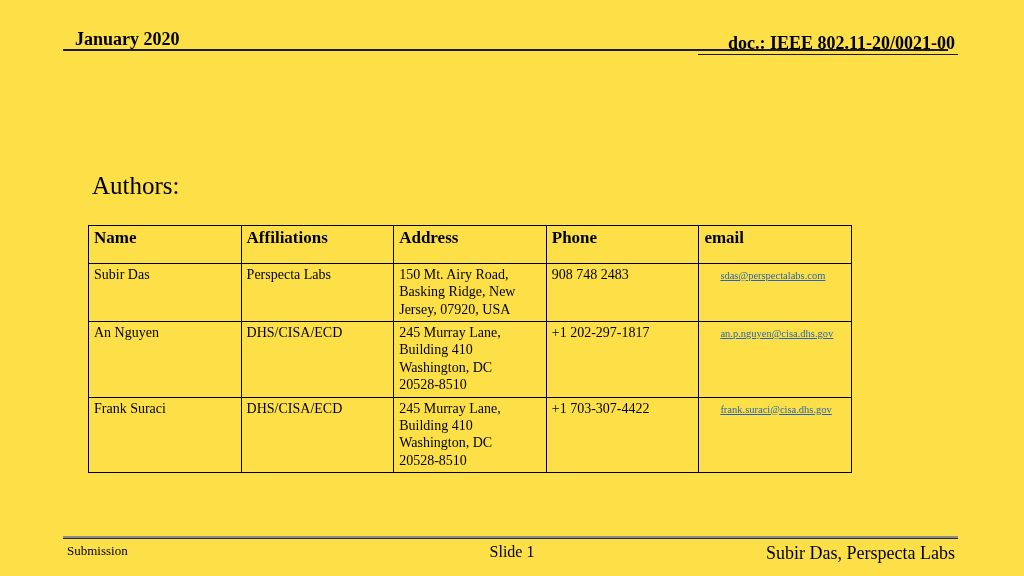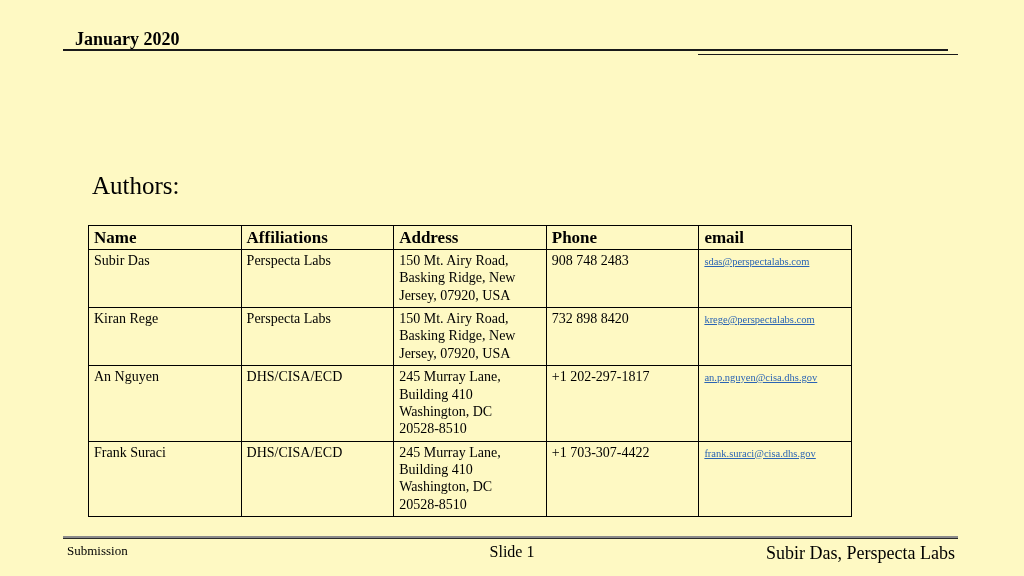--- a/index.html
+++ b/index.html
@@ -4,21 +4,21 @@
 <style>
   html, body {
     margin: 0;
     padding: 0;
     background: #ffffff;
   }
   .slide {
     position: relative;
     width: 1024px;
     height: 576px;
-    background: #fef9c3;
+    background: #fde047;
     font-family: "Liberation Serif", serif;
     color: #000000;
     overflow: hidden;
   }
   
   .hdr-left {
     position: absolute;
     left: 75px;
     top: 29px;
     font-size: 18px;
@@ -91,33 +91,34 @@
     vertical-align: top;
     padding: 2px 5px 3px 5px;
     overflow: hidden;
   }
   .authors-table th {
     font-size: 17px;
     font-weight: bold;
     height: 21px;
     vertical-align: middle;
     padding-top: 1px;
-    padding-bottom: 1px;
+    padding-bottom: 15px;
   }
   .authors-table td {
     font-size: 14px;
     line-height: 1.24;
   }
   .row-short td { height: 48px; }
   .row-tall  td { height: 66px; }
   .td-addr { white-space: pre-line; }
   .td-email a {
     font-size: 10.5px;
     text-decoration: underline;
     line-height: 1.2;
+    margin-left: 16px;
   }
   
   .footer-rule {
     position: absolute;
     left: 63px;
     top: 536px;
     width: 895px;
     height: 2px;
     background: #8c8c8c;
     border-bottom: 1px solid #2b2b2b;
@@ -142,20 +143,21 @@
     top: 543px;
     font-size: 18px;
   }
 </style>
 </head>
 <body>
 
 <div class="slide">
 
   <div class="hdr-left">January 2020</div>
+  <div class="hdr-right">doc.: IEEE 802.11-20/0021-00</div>
   <div class="hdr-rule"></div>
   <div class="hdr-rule-doc"></div>
 
 
 
   <div class="authors">Authors:</div>
 
   <table class="authors-table">
     <thead>
       <tr>
@@ -170,29 +172,20 @@
   <tr class="row-short">
     <td class="td-name">Subir Das</td>
     <td class="td-aff">Perspecta Labs</td>
     <td class="td-addr">150 Mt. Airy Road,
 Basking Ridge, New
 Jersey, 07920, USA</td>
     <td class="td-phone">908 748 2483</td>
     <td class="td-email"><a href="#" style="color: rgb(42, 100, 180);">sdas@perspectalabs.com</a></td>
   </tr>
 
-  <tr class="row-short">
-    <td class="td-name">Kiran Rege</td>
-    <td class="td-aff">Perspecta Labs</td>
-    <td class="td-addr">150 Mt. Airy Road,
-Basking Ridge, New
-Jersey, 07920, USA</td>
-    <td class="td-phone">732 898 8420</td>
-    <td class="td-email"><a href="#" style="color: rgb(42, 100, 180);">krege@perspectalabs.com</a></td>
-  </tr>
 
   <tr class="row-tall">
     <td class="td-name">An Nguyen</td>
     <td class="td-aff">DHS/CISA/ECD</td>
     <td class="td-addr">245 Murray Lane,
 Building 410
 Washington, DC
 20528-8510</td>
     <td class="td-phone">+1 202-297-1817</td>
     <td class="td-email"><a href="#" style="color: rgb(42, 100, 180);">an.p.nguyen@cisa.dhs.gov</a></td>

